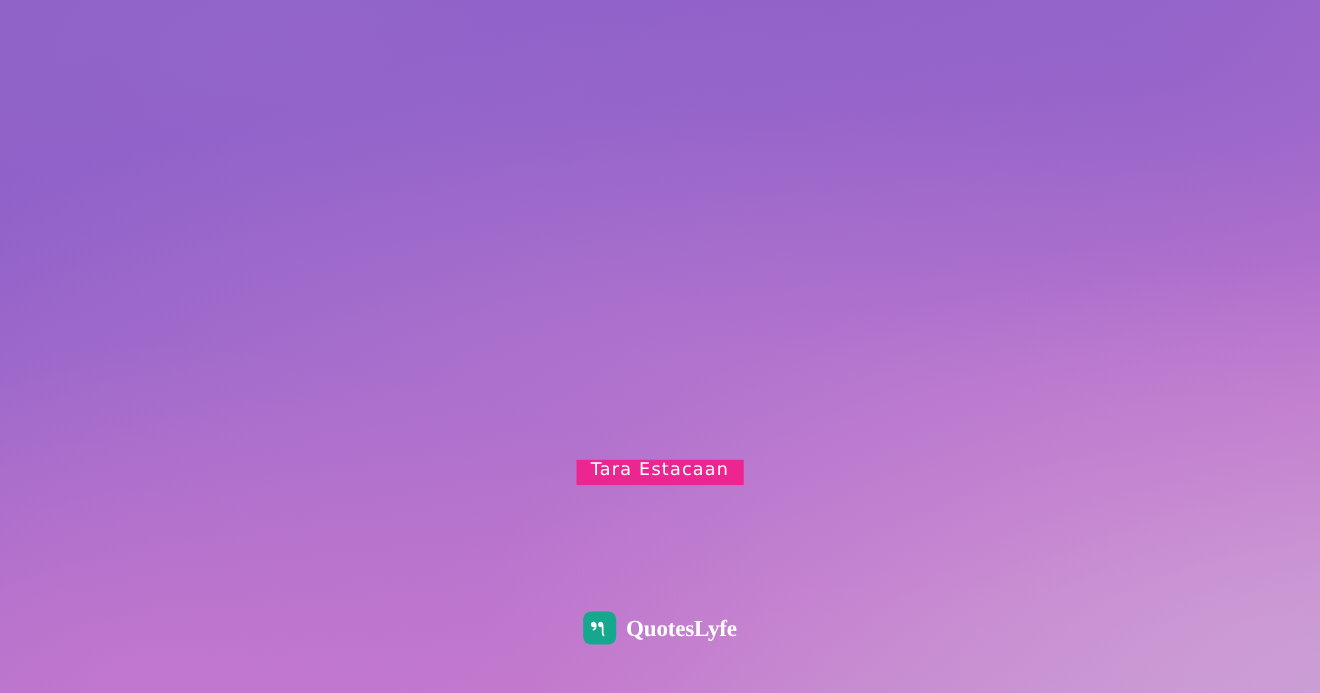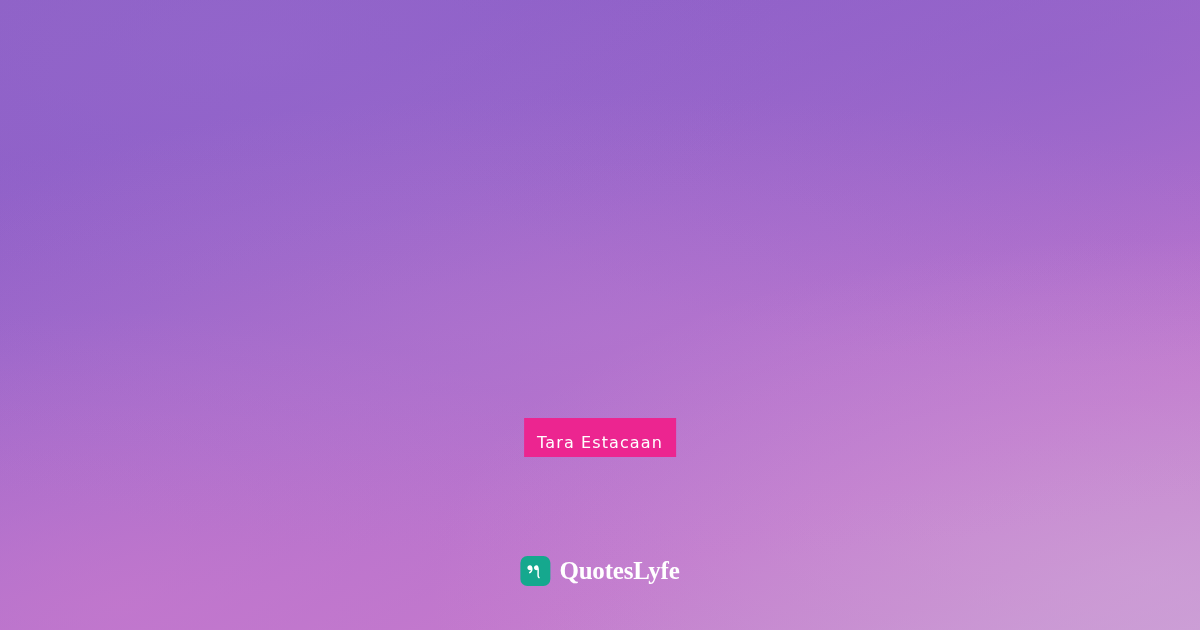--- a/index.html
+++ b/index.html
@@ -86,21 +86,21 @@
     position: absolute;
     top: 418px;
     left: 50%;
     transform: translateX(-50%);
     background: #ec2590;
     color: #ffffff;
     font-family: "DejaVu Sans", sans-serif;
     font-size: 16px;
     font-weight: 400;
     letter-spacing: 1.1px;
-    padding: 16px 13px 5px 13px;
+    padding: 0 13px 5px 13px;
     line-height: 18px;
     white-space: nowrap;
   }
 
   .brand {
     position: absolute;
     top: 556px;
     left: 50%;
     transform: translateX(-50%);
     display: flex;
@@ -116,21 +116,21 @@
     align-items: center;
     justify-content: center;
     flex: none;
   }
   .brand-mark svg {
     display: block;
   }
   .brand-name {
     color: #ffffff;
     font-family: "Liberation Serif", serif;
-    font-size: 25px;
+    font-size: 21px;
     font-weight: 700;
     letter-spacing: -0.2px;
     line-height: 30px;
     white-space: nowrap;
   }
 </style>
 </head>
 <body>
 
 <div class="quote-card">

